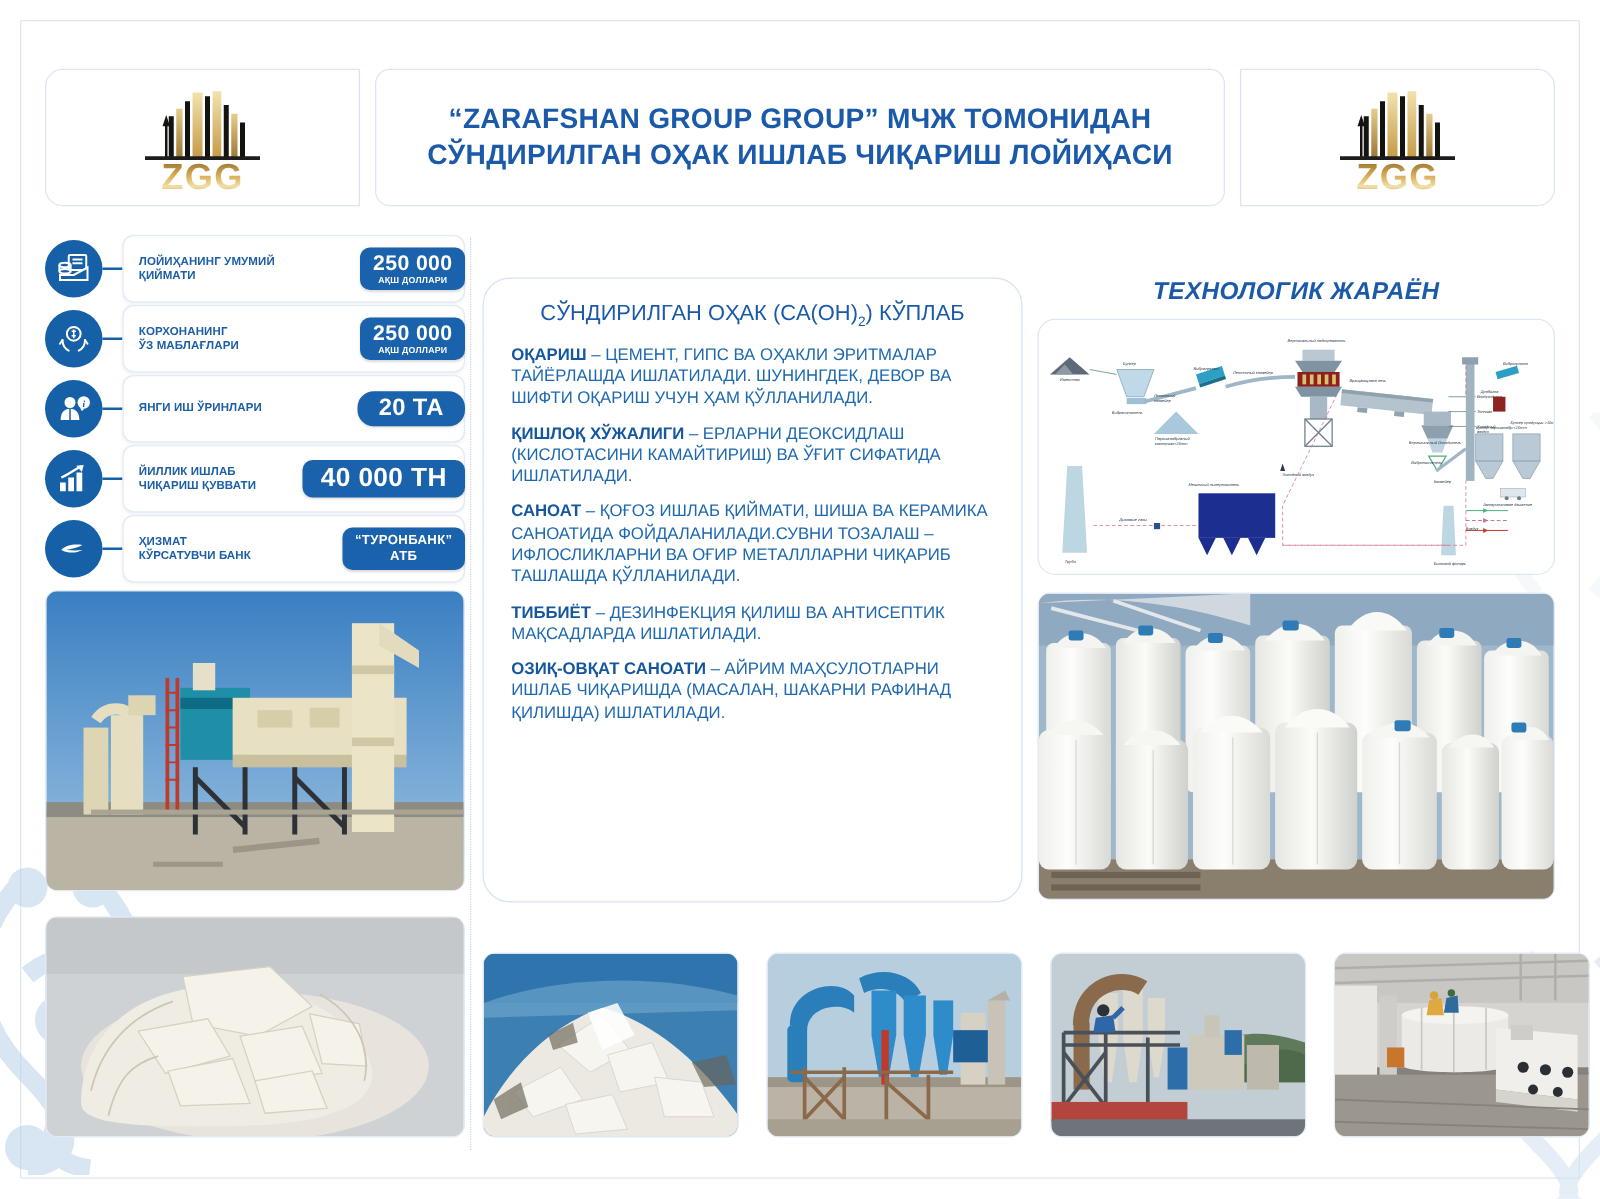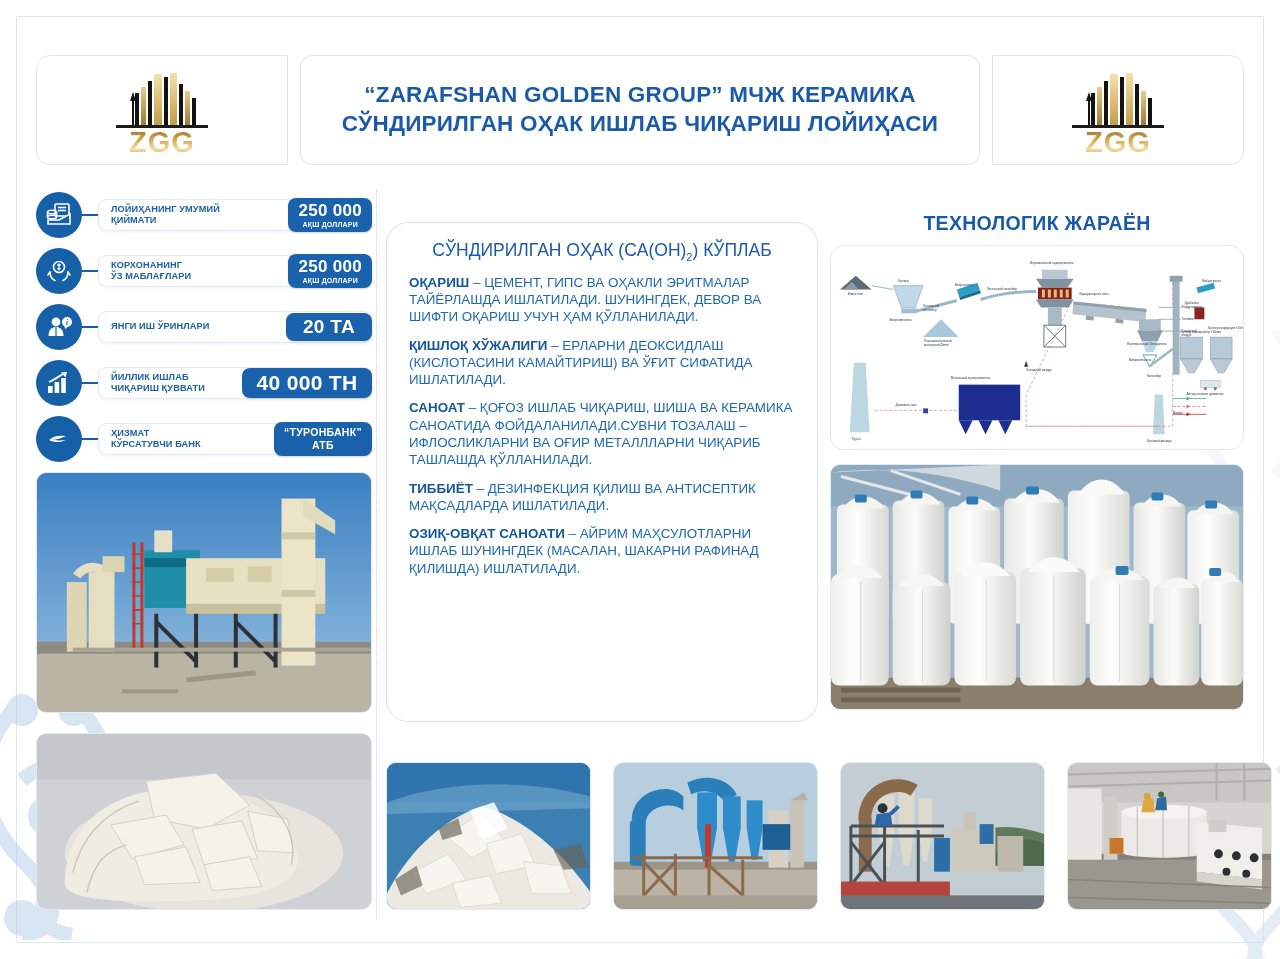--- a/index.html
+++ b/index.html
@@ -103,21 +103,21 @@
     background: #1660a8;
     display:flex; align-items:center; justify-content:center;
     z-index: 2;
   }
   .stat-icon svg { display:block; }
   .stat-conn {
     width: 16px; height: 2px; background:#1660a8; flex:0 0 16px;
   }
   .stat-pill {
     flex: 1;
-    height: 32px;
+    height: 54px;
     background: #fff;
     border: 1px solid #e3ebf4;
     border-radius: 9px;
     box-shadow: 0 1px 3px rgba(20,60,110,.08);
     display:flex; align-items:center; justify-content:space-between;
     padding-left: 12px;
     position: relative;
   }
   .stat-label {
     font-size: 9.2px; font-weight: bold; color: #1d5fa6;
@@ -131,21 +131,21 @@
     text-align:center;
     padding: 4px 10px;
     margin-right: -1px;
     min-width: 72px;
     box-shadow: 0 1px 2px rgba(0,0,0,.15);
   }
   .stat-badge .v { font-size:17px; font-weight:bold; line-height:1.05; letter-spacing:.3px;}
   .stat-badge .u { font-size:7px; font-weight:bold; letter-spacing:.2px; margin-top:1px;}
   .badge-wide { min-width: 130px; }
   .badge-wide .v { font-size: 21px; }
-  .badge-mid  { min-width: 86px; }
+  .badge-mid  { min-width: 86px; border-radius: 13px; }
   .badge-mid .v { font-size: 19px; }
   .badge-bank { min-width: 92px; }
   .badge-bank .v { font-size: 10.5px; line-height: 1.25; }
 
   .photo {
     border-radius: 10px;
     border: 1px solid #e2eaf4;
     background: #eef2f7;
     overflow: hidden;
     position: relative;
@@ -169,21 +169,21 @@
     text-align:center; line-height:1.3; margin-bottom: 10px;
   }
   .mid-panel h2 sub { font-size: 11px; vertical-align: sub; }
   .para {
     font-size: 13.4px; line-height: 1.29; color:#1d68b0;
     margin-bottom: 11px;
   }
   .para b { color:#14579e; font-weight:bold; }
 
   
-  .right-col { position:absolute; left: 830px; top: 212px; width: 414px; }
+  .right-col { position:absolute; left: 830px; top: 222px; width: 414px; font-style: italic; }
   .tech-title {
     text-align:center;
     font-size:19.5px; font-weight:bold; color:#1a5aa8;
     letter-spacing:.3px;
     margin-bottom: 10px;
   }
   .diagram-card {
     width:414px; height:205px;
     background:#fff;
     border:1px solid #dce7f4;
@@ -272,21 +272,21 @@
             <rect x="24" y="28" width="2" height="28" fill="#15130f"></rect>
           </svg>
         </div>
         <div class="base"></div>
         <div class="word">ZGG</div>
       </div>
     </div>
 
     <div class="card title-box">
       <h1>
-        <span>“ZARAFSHAN GOLDEN GROUP” МЧЖ КЕРАМИКА</span><br>
+        <span>“ZARAFSHAN GROUP GROUP” МЧЖ ТОМОНИДАН</span><br>
         <span>СЎНДИРИЛГАН ОҲАК  ИШЛАБ ЧИҚАРИШ  ЛОЙИҲАСИ</span>
       </h1>
     </div>
 
     <div class="card logo-box-r">
       <div class="zgg">
         <div class="bars">
           <svg width="108" height="56" viewBox="0 0 108 56">
             <rect x="27" y="22" width="4" height="34" fill="#15130f"></rect>
             <rect x="33" y="16" width="5" height="40" fill="url(#g1)"></rect>
@@ -501,27 +501,27 @@
       <span>СЎНДИРИЛГАН ОҲАК (CA(OH)</span><sub>2</sub><span>) КЎПЛАБ</span><br>
     </h2>
 
     <div class="para">
       <b>ОҚАРИШ</b><span> – ЦЕМЕНТ, ГИПС ВА ОҲАКЛИ ЭРИТМАЛАР ТАЙЁРЛАШДА ИШЛАТИЛАДИ. ШУНИНГДЕК, ДЕВОР ВА ШИФТИ ОҚАРИШ УЧУН ҲАМ ҚЎЛЛАНИЛАДИ.</span>
     </div>
     <div class="para">
       <b>ҚИШЛОҚ ХЎЖАЛИГИ</b><span> – ЕРЛАРНИ ДЕОКСИДЛАШ (КИСЛОТАСИНИ КАМАЙТИРИШ) ВА ЎҒИТ СИФАТИДА ИШЛАТИЛАДИ.</span>
     </div>
     <div class="para">
-      <b>САНОАТ</b><span> – ҚОҒОЗ ИШЛАБ ЧИҚАРИШ, ШИША ВА КЕРАМИКА САНОАТИДА ФОЙДАЛАНИЛАДИ.СУВНИ ТОЗАЛАШ – ИФЛОСЛИКЛАРНИ ВА ОҒИР МЕТАЛЛЛАРНИ ЧИҚАРИБ ТАШЛАШДА ҚЎЛЛАНИЛАДИ.</span>
+      <b>САНОАТ</b><span> – ҚОҒОЗ ИШЛАБ ҚИЙМАТИ, ШИША ВА КЕРАМИКА САНОАТИДА ФОЙДАЛАНИЛАДИ.СУВНИ ТОЗАЛАШ – ИФЛОСЛИКЛАРНИ ВА ОҒИР МЕТАЛЛЛАРНИ ЧИҚАРИБ ТАШЛАШДА ҚЎЛЛАНИЛАДИ.</span>
     </div>
     <div class="para">
       <b>ТИББИЁТ</b><span> – ДЕЗИНФЕКЦИЯ ҚИЛИШ ВА АНТИСЕПТИК МАҚСАДЛАРДА ИШЛАТИЛАДИ.</span>
     </div>
     <div class="para">
-      <b>ОЗИҚ-ОВҚАТ САНОАТИ</b><span> – АЙРИМ МАҲСУЛОТЛАРНИ ИШЛАБ ШУНИНГДЕК (МАСАЛАН, ШАКАРНИ РАФИНАД ҚИЛИШДА) ИШЛАТИЛАДИ.</span>
+      <b>ОЗИҚ-ОВҚАТ САНОАТИ</b><span> – АЙРИМ МАҲСУЛОТЛАРНИ ИШЛАБ ЧИҚАРИШДА (МАСАЛАН, ШАКАРНИ РАФИНАД ҚИЛИШДА) ИШЛАТИЛАДИ.</span>
     </div>
   </div>
 
   <div class="right-col">
 
     <div class="tech-title">ТЕХНОЛОГИК ЖАРАЁН</div>
 
     <div class="diagram-card">
       <svg viewBox="0 0 414 205" preserveAspectRatio="xMidYMid meet" style="width:100%;height:100%">
         <rect width="414" height="205" fill="#ffffff"></rect>

